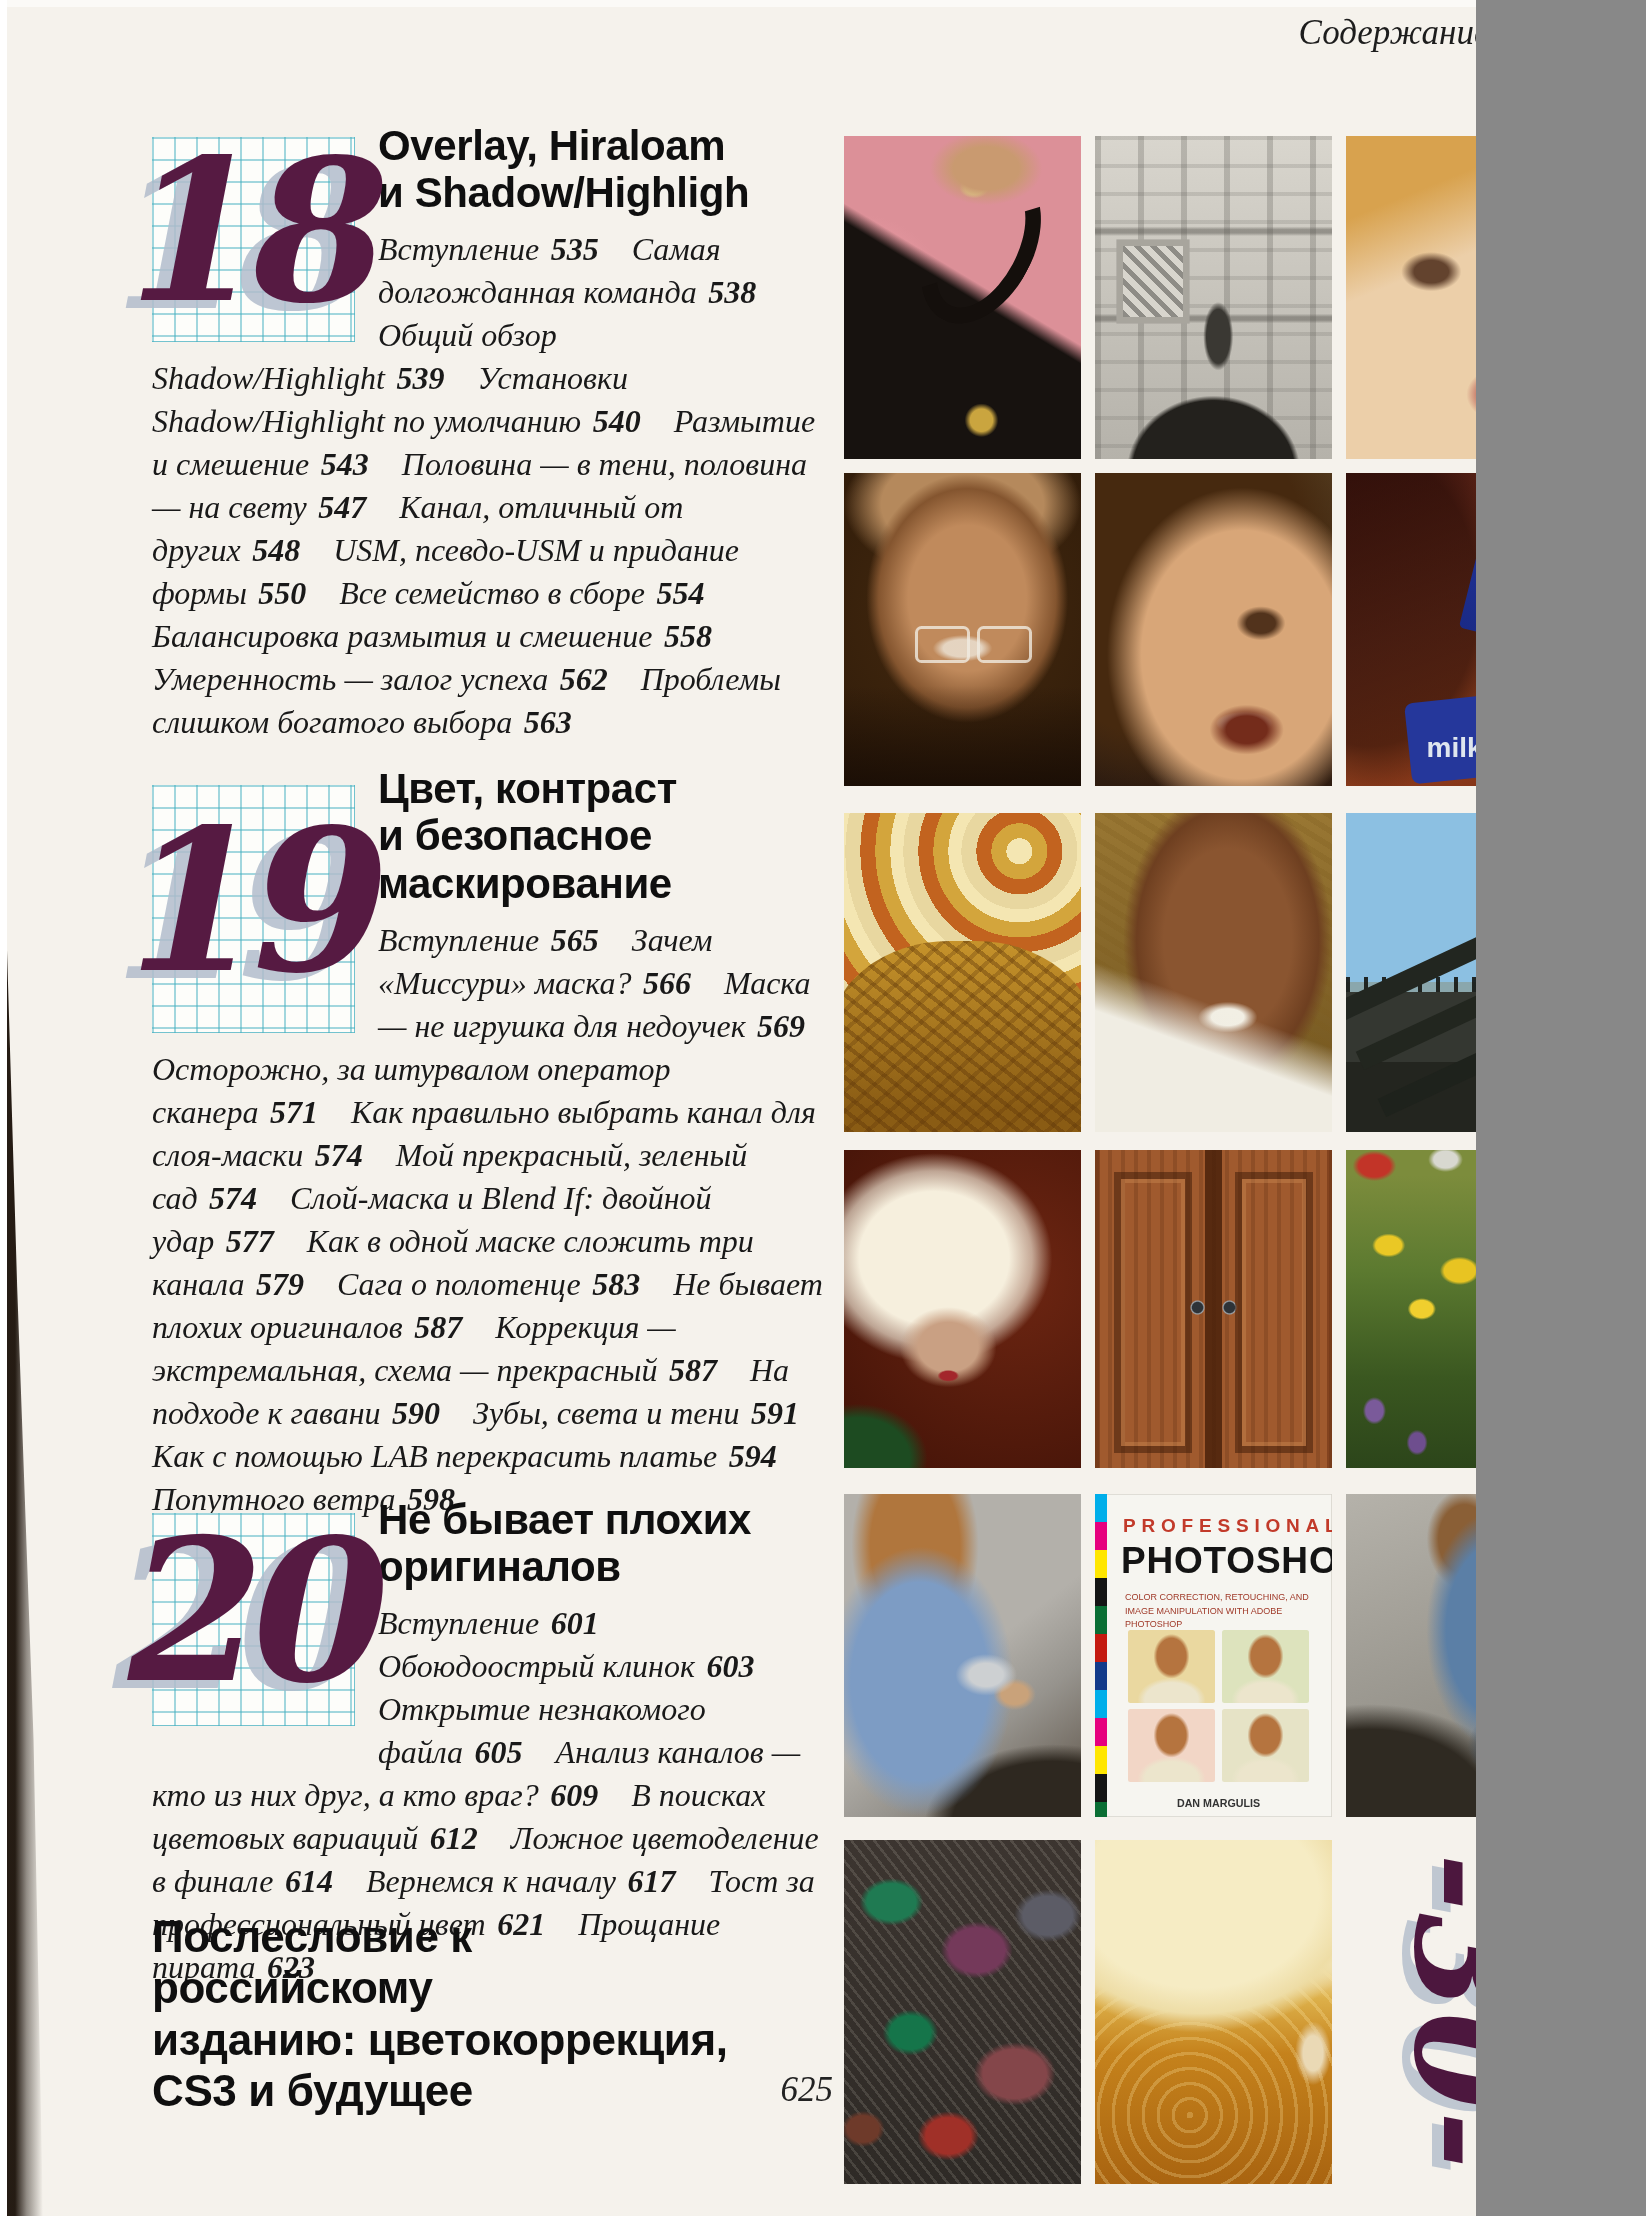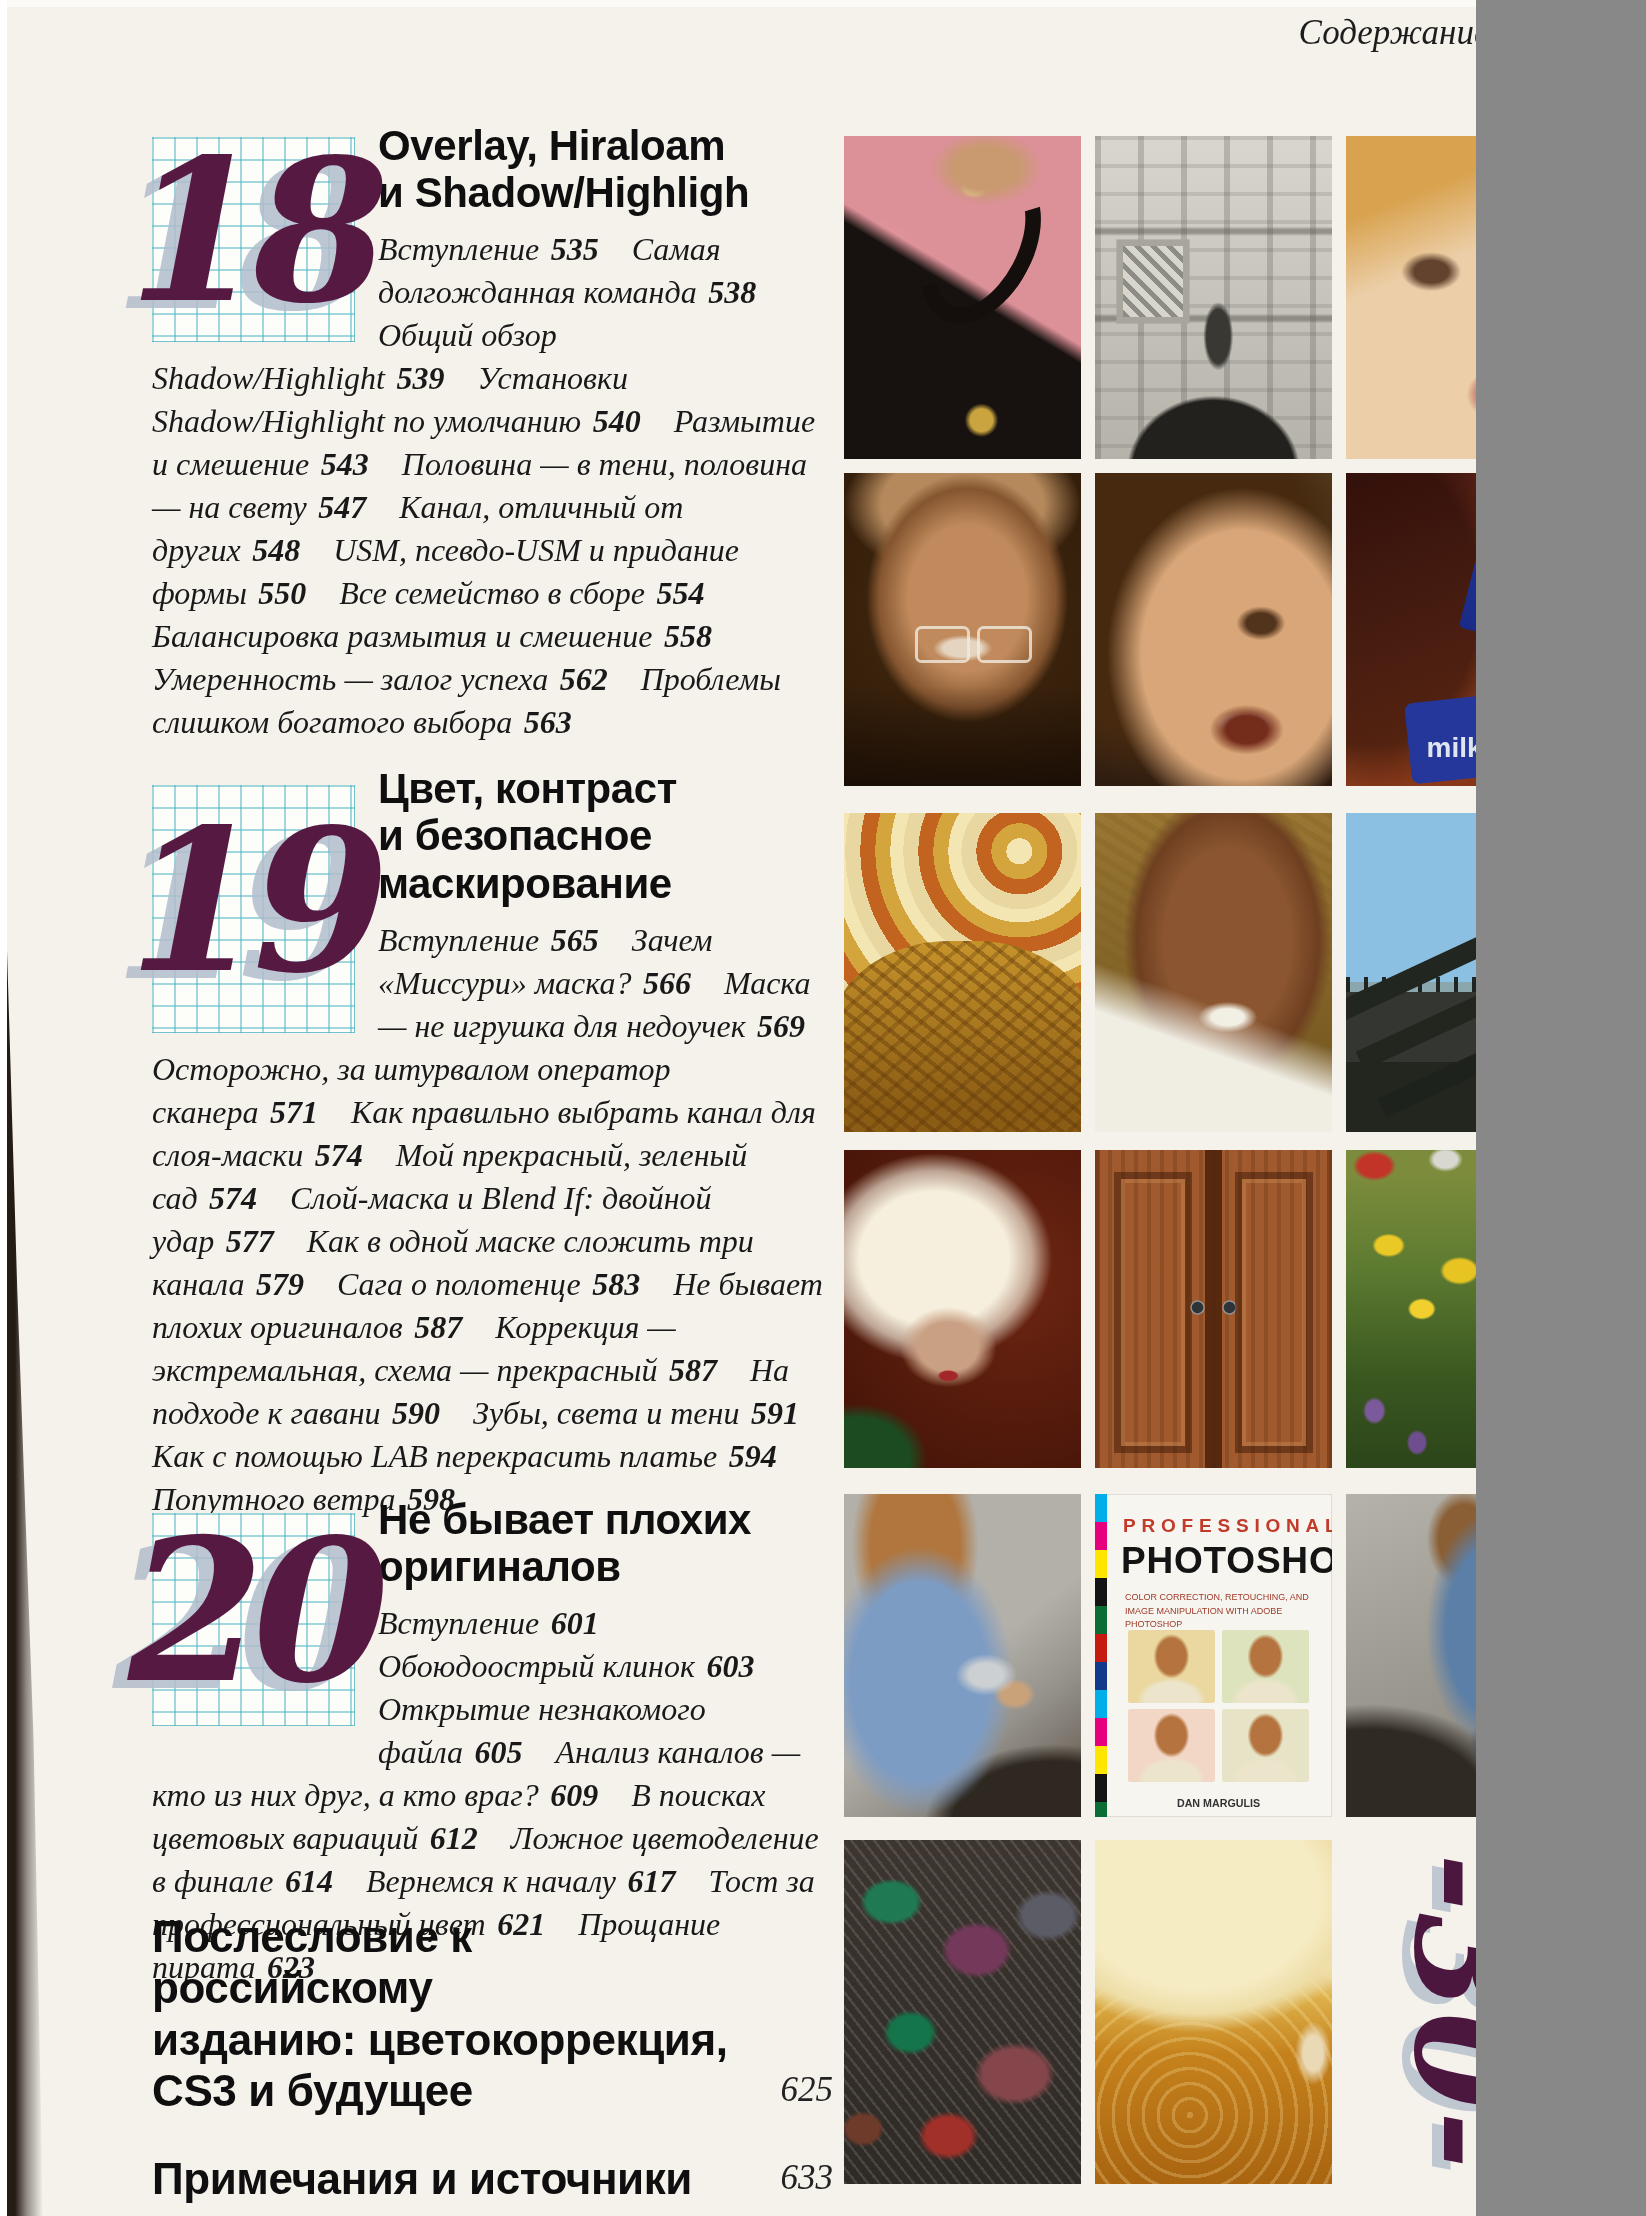--- a/index.html
+++ b/index.html
@@ -329,24 +329,20 @@
       </div>
   </div>
 
   <div class="backmatter">
     <div class="bm-row">
       <div class="bm-title">Послесловие к российскому
 изданию: цветокоррекция,
 CS3 и будущее</div>
       <div class="bm-page">625</div>
     </div>
-    <div class="bm-row">
-      <div class="bm-title">Примечания и источники</div>
-      <div class="bm-page">633</div>
-    </div>
 
   </div>
 
   <div class="photos">
     <div class="cell r1 c1 ph-handbag" title="hand with ring holding black crocodile handbag against pink coat"></div>
     <div class="cell r1 c2 ph-facade" title="black-and-white ornate building facade"></div>
     <div class="cell r1 c3 ph-woman-face" title="close-up of blonde woman's face with red lipstick"></div>
 
     <div class="cell r2 c1 ph-man-glasses" title="elderly man with glasses in dark warm-toned room"></div>
     <div class="cell r2 c2 ph-curly" title="woman with curly hair making an excited face"></div>

